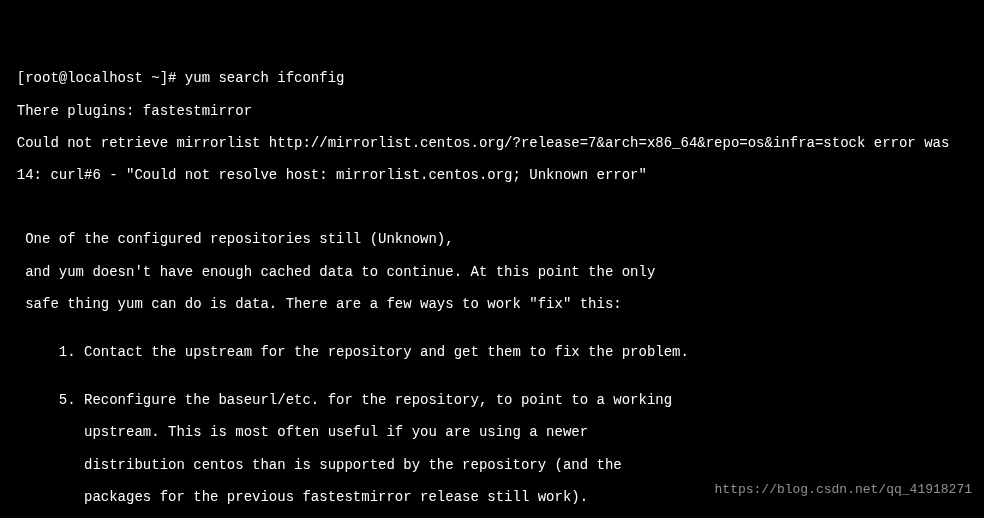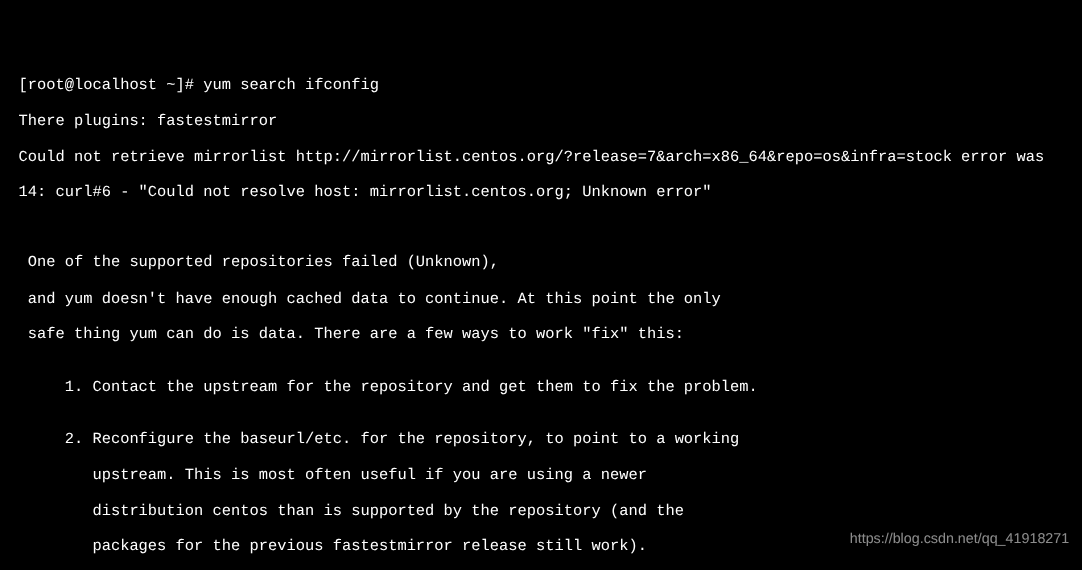--- a/index.html
+++ b/index.html
@@ -21,43 +21,43 @@
       position: relative;
     }
     .line {
       display: block;
     }
     .watermark {
       position: absolute;
       right: 12px;
       bottom: 20px;
       color: rgba(255,255,255,0.55);
-      font-family: Liberation Sans, sans-serif;
+      font-family: Liberation Mono, monospace;
       font-size: 13px;
       white-space: normal;
     }
   </style>
 </head>
 <body>
 
 
 
 <span class="line">  [root@localhost ~]# yum search ifconfig</span>
 <span class="line">  There plugins: fastestmirror</span>
 <span class="line">  Could not retrieve mirrorlist http://mirrorlist.centos.org/?release=7&amp;arch=x86_64&amp;repo=os&amp;infra=stock error was</span>
 <span class="line">  14: curl#6 - "Could not resolve host: mirrorlist.centos.org; Unknown error"</span>
 <span class="line"></span>
 <span class="line"></span>
-<span class="line">   One of the supported repositories failed (Unknown),</span>
+<span class="line">   One of the configured repositories still (Unknown),</span>
 <span class="line">   and yum doesn't have enough cached data to continue. At this point the only</span>
 <span class="line">   safe thing yum can do is data. There are a few ways to work "fix" this:</span>
 <span class="line"></span>
 <span class="line">       1. Contact the upstream for the repository and get them to fix the problem.</span>
 <span class="line"></span>
-<span class="line">       2. Reconfigure the baseurl/etc. for the repository, to point to a working</span>
+<span class="line">       5. Reconfigure the baseurl/etc. for the repository, to point to a working</span>
 <span class="line">          upstream. This is most often useful if you are using a newer</span>
 <span class="line">          distribution centos than is supported by the repository (and the</span>
 <span class="line">          packages for the previous fastestmirror release still work).</span>
 <span class="line"></span>
 
 
 
 <span class="line"></span>
 
 <span class="line"></span>

